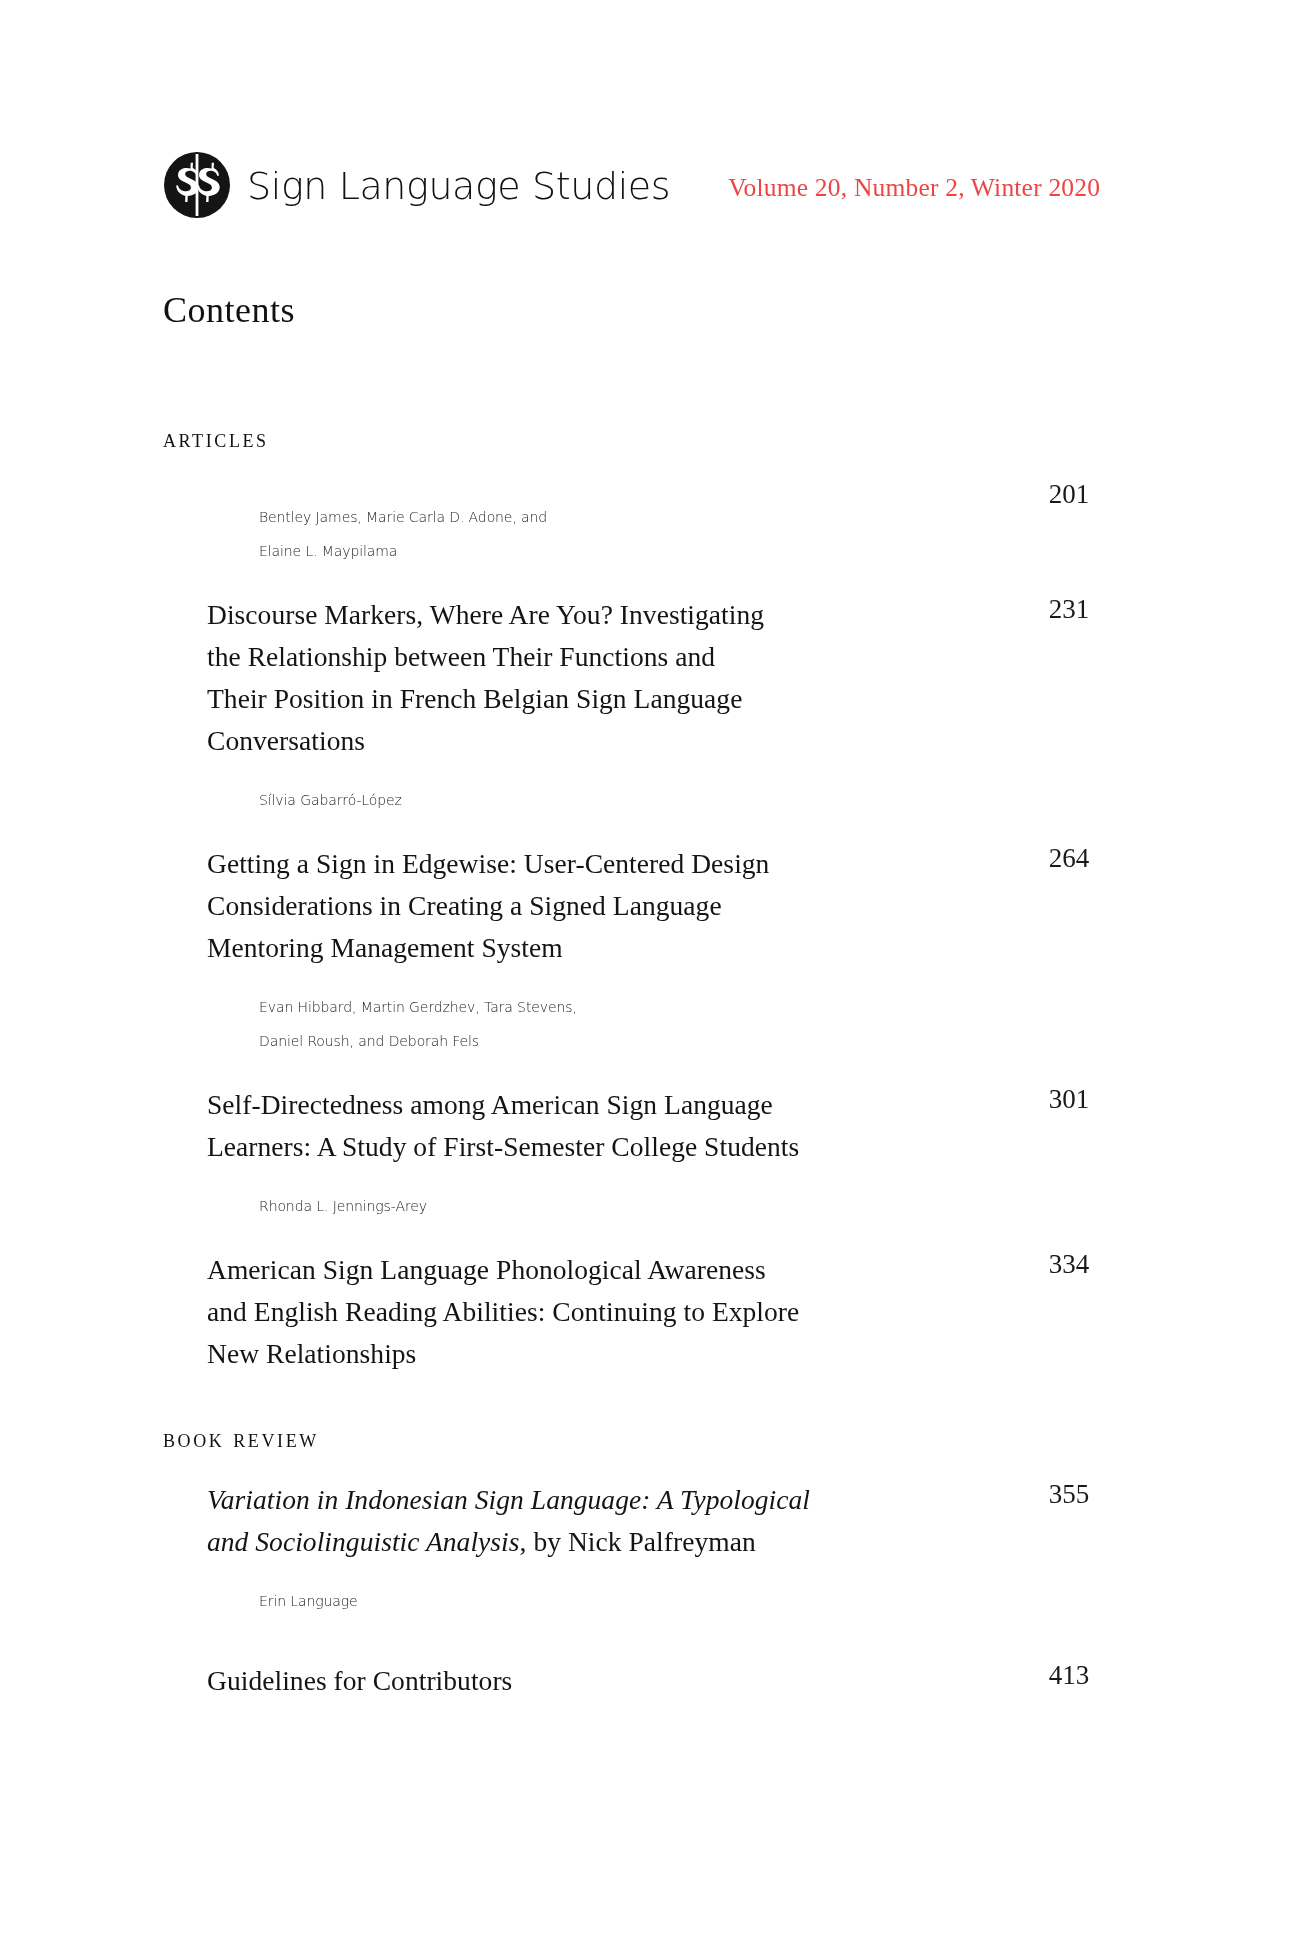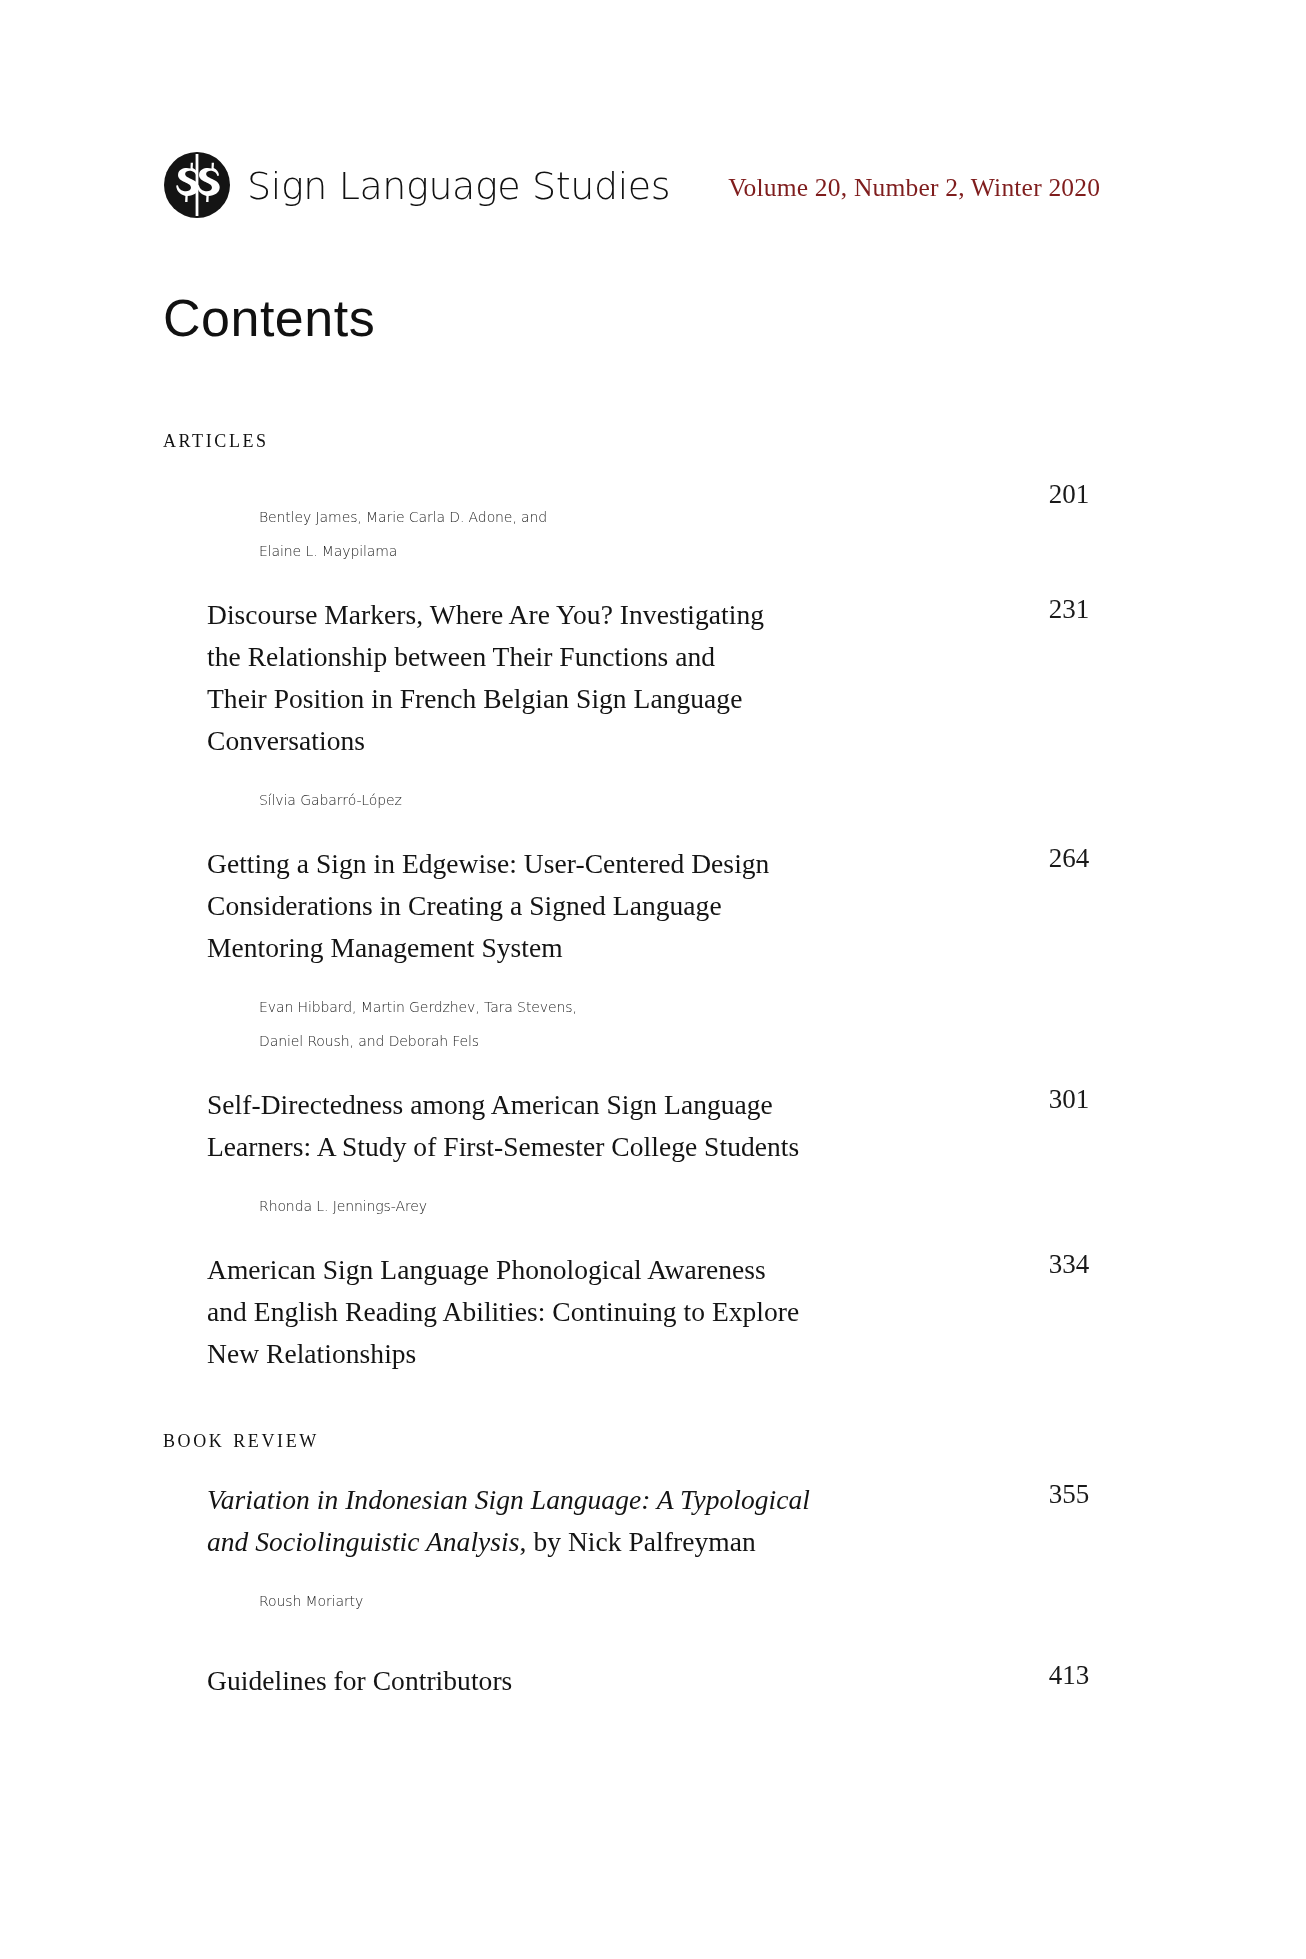--- a/index.html
+++ b/index.html
@@ -53,36 +53,36 @@
     color: #111;
     white-space: nowrap;
     line-height: 1;
     position: relative;
     top: 1px;
   }
 
   .issue-line {
     font-family: "Liberation Serif", serif;
     font-size: 25.5px;
-    color: #7f1d1d;
+    color: #ef4444;
     white-space: nowrap;
     margin-left: 58px;
     position: relative;
     top: 3px;
     font-variant-numeric: oldstyle-nums;
     letter-spacing: 0.2px;
   }
 
   
   .contents-heading {
     position: absolute;
     left: 163px;
     top: 292px;
-    font-family: Liberation Sans, sans-serif;
-    font-size: 52px;
+    font-family: Liberation Serif, serif;
+    font-size: 36px;
     font-weight: 400;
     letter-spacing: 0.5px;
     color: #111;
     line-height: 1;
   }
 
   
   .toc {
     position: absolute;
     left: 163px;
@@ -203,21 +203,21 @@
       <div class="entry">
         <div class="entry-main">
           <div class="entry-title">American Sign Language Phonological Awareness<br>and English Reading Abilities: Continuing to Explore<br>New Relationships</div>
         </div>
         <div class="entry-page">334</div>
       </div>
       <div class="section-header book-review-header">Book Review</div>
       <div class="entry">
         <div class="entry-main">
           <div class="entry-title"><span class="ital">Variation in Indonesian Sign Language: A Typological</span><br><span class="ital">and Sociolinguistic Analysis</span>, by Nick Palfreyman</div>
-          <div class="entry-authors">Roush Moriarty</div>
+          <div class="entry-authors">Erin Language</div>
         </div>
         <div class="entry-page">355</div>
       </div>
       <div class="entry guidelines no-authors">
         <div class="entry-main">
           <div class="entry-title">Guidelines for Contributors</div>
         </div>
         <div class="entry-page">413</div>
       </div>
     </div>

